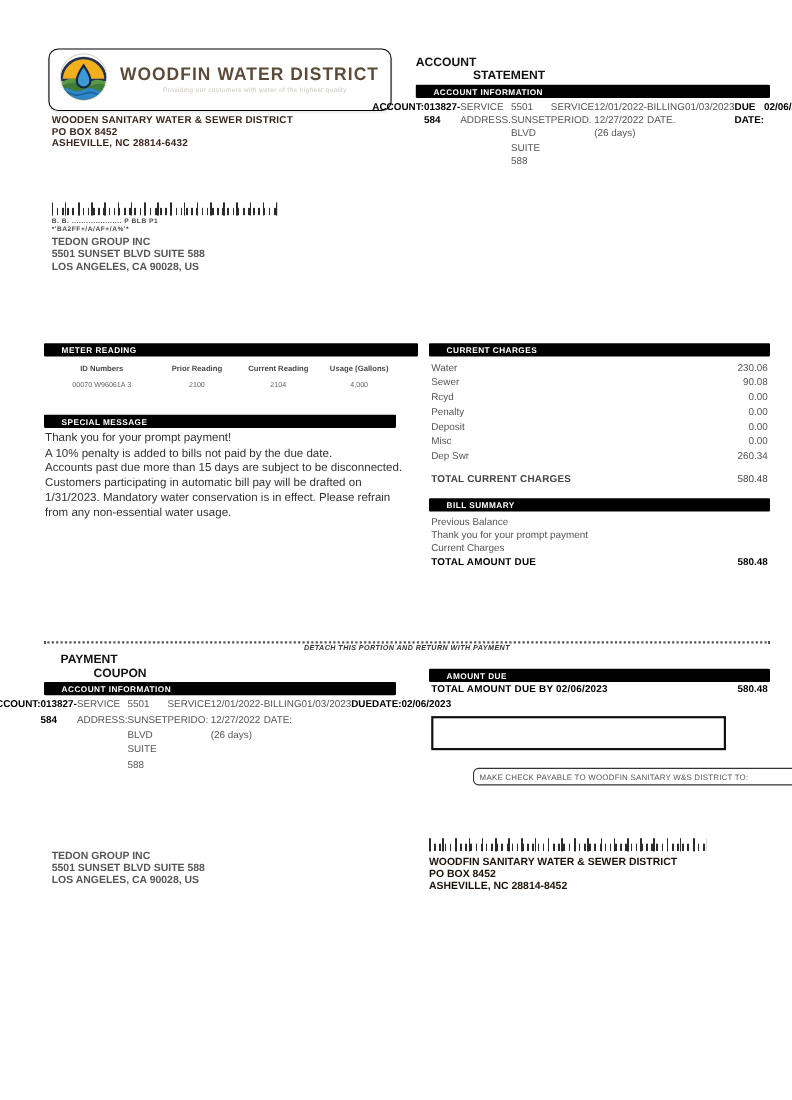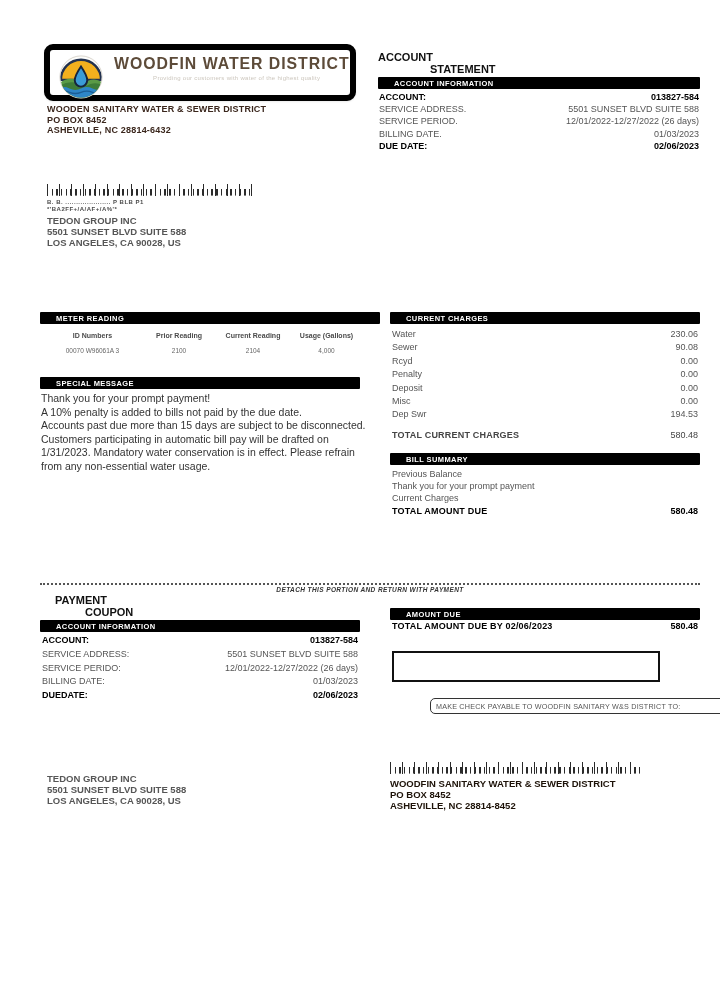--- a/index.html
+++ b/index.html
@@ -11,23 +11,23 @@
   }
   .abs { position:absolute; }
   .bar {
     background:#000; color:#fff; font-weight:bold; font-size:7.5px;
     letter-spacing:.4px; display:flex; align-items:center;
     padding:0 16px; height:12px; border-radius:1px;
   }
   
   .logo-box {
     left:44px; top:44px; width:312px; height:57px;
-    background:#fff; border:6px solid #000000; border-radius:9px;
+    background:#fff; border:1px solid #000000; border-radius:9px;
     box-shadow:0 1px 2px rgba(0,0,0,.08);
-    display:flex; padding:4px 8px;
+    display:flex; align-items:center; padding:4px 8px;
   }
   .logo-text-wrap { margin-left:10px; text-align:center; }
   .logo-title {
     font-size:16.5px; font-weight:bold; color:#5d4b39;
     letter-spacing:1px; white-space:nowrap; transform:scaleX(.96);
     transform-origin:left center;
   }
   .logo-tagline { font-size:6px; color:#ccc6bd; margin-top:2px; letter-spacing:.3px; }
   
   .district-address { left:47px; top:104px; font-size:9px; font-weight:bold; color:#3a261c; line-height:10.5px; letter-spacing:.2px; }
@@ -37,21 +37,21 @@
       repeating-linear-gradient(90deg, #2b2b2b 0 1.4px, transparent 1.4px 4.7px),
       repeating-linear-gradient(90deg, #2b2b2b 0 1.4px, transparent 1.4px 12px);
     background-size:100% 55%, 100% 100%;
     background-position:left bottom, left bottom;
     background-repeat:no-repeat, no-repeat;
   }
   .presort { font-size:6px; color:#4a4a4a; letter-spacing:.5px; line-height:7px; font-weight:bold; }
   .recipient-name, .sender-lines { font-size:9.5px; font-weight:bold; color:#565656; line-height:11px; }
   
   .stmt-title { font-size:11px; font-weight:bold; color:#111; }
-  .kv-rows { display:flex; flex-direction:column;justify-content:center; }
+  .kv-rows { display:flex; flex-direction:row;justify-content:center; }
   .kv-row { display:flex; justify-content:space-between; font-size:9px; color:#555; line-height:12.2px; }
   .kv-row.strong { color:#000; font-weight:bold; }
   
   .meter-head, .meter-vals { display:flex; }
   .meter-head > div { font-size:7px; font-weight:bold; color:#4a4a4a; text-align:center; }
   .meter-vals > div { font-size:6.5px; color:#666; text-align:center; }
   .mc1{width:105px;} .mc2{width:68px;} .mc3{width:80px;} .mc4{width:67px;}
   
   .message { font-size:10.5px; line-height:13.6px; color:#333; white-space:pre-line; }
   
@@ -187,21 +187,21 @@
     <div class="charge-row">
       <span>Deposit</span>
       <span>0.00</span>
     </div>
     <div class="charge-row">
       <span>Misc</span>
       <span>0.00</span>
     </div>
     <div class="charge-row">
       <span>Dep Swr</span>
-      <span>194.53</span>
+      <span>260.34</span>
     </div>
   </div>
   <div class="abs total-row" style="left:392px; top:430px; width:306px;">
     <span class="lab">TOTAL CURRENT CHARGES</span>
     <span class="val">580.48</span>
   </div>
 
   <div class="abs bar" style="left:390px; top:453px; width:310px;">BILL SUMMARY</div>
   <div class="abs" style="left:392px; top:468px; width:306px;">
     <div class="summary-line">Previous Balance</div>

